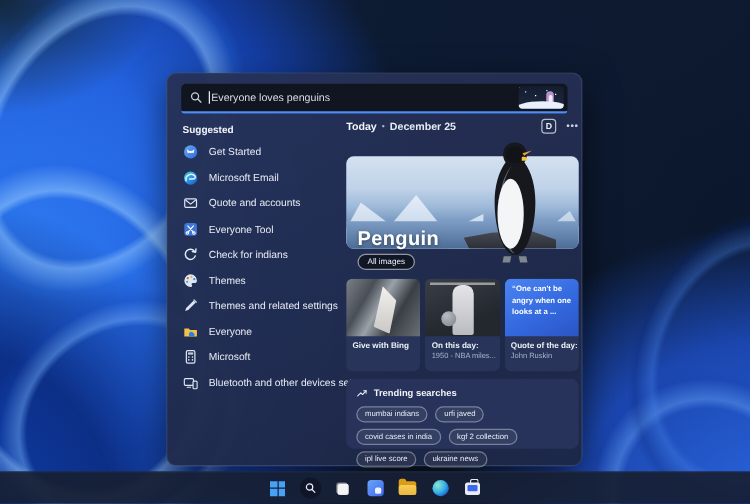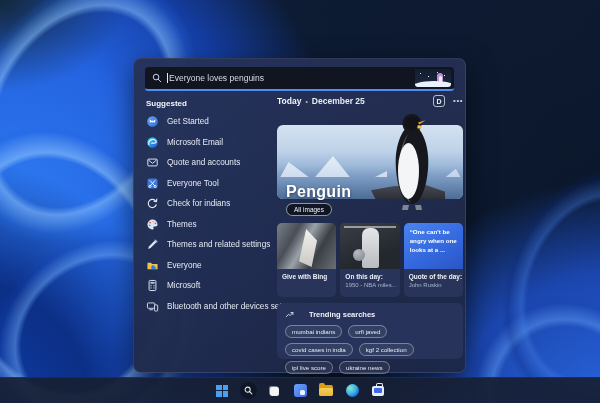--- a/index.html
+++ b/index.html
@@ -92,21 +92,21 @@
   .img-nba::after { content:""; position:absolute; left:13px; top:26px; width:12px; height:12px; border-radius:50%; background:radial-gradient(circle at 35% 30%,#b7bcc2,#7c828a); }
   .img-frame { position:absolute; left:4px; top:3px; right:4px; height:2px; background:rgba(255,255,255,.5); }
   .img-quote { background:linear-gradient(150deg,#4a84f2 0%,#3367dd 60%,#2b55c4 100%); padding:5px 6px; }
   .quote-text { font-size:6.2px; line-height:1.45; color:#ffffff; font-weight:600; }
   .cap { padding:4px 5px 0 5px; }
   .cap .t { font-size:6.5px; font-weight:bold; color:#eef1f7; white-space:nowrap; }
   .cap .s { font-size:6px; color:#a9b4cc; margin-top:2px; white-space:nowrap; }
 
   
   .trending { position:absolute; left:143px; top:244px; width:186px; height:56px; background:#27335a; border-radius:6px; padding:7px 8px; }
-  .t-head { display:flex; align-items:center; gap:15px; }
+  .t-head { display:flex; align-items:center; gap:5px; }
   .t-head .t-title { font-size:7.5px; font-weight:bold; color:#f0f3f9; }
   .chips { margin-top:6px; display:flex; flex-wrap:wrap; gap:5px 6px; }
   .chip { border:1px solid rgba(255,255,255,.35); background:rgba(255,255,255,.06); border-radius:9px;
     padding:2px 6px; font-size:6.2px; color:#e8ecf4; white-space:nowrap; cursor:pointer; }
 
   
   .taskbar { position:absolute; left:0; right:0; bottom:0; height:26px; background:rgba(23,31,52,.93);
     border-top:1px solid rgba(255,255,255,.05); display:flex; align-items:center; justify-content:center; gap:9px; }
   .tb-ic { width:17px; height:17px; display:flex; align-items:center; justify-content:center; border-radius:4px; cursor:pointer; }
   .win-grid { width:12px; height:12px; display:grid; grid-template-columns:1fr 1fr; gap:1px; }

